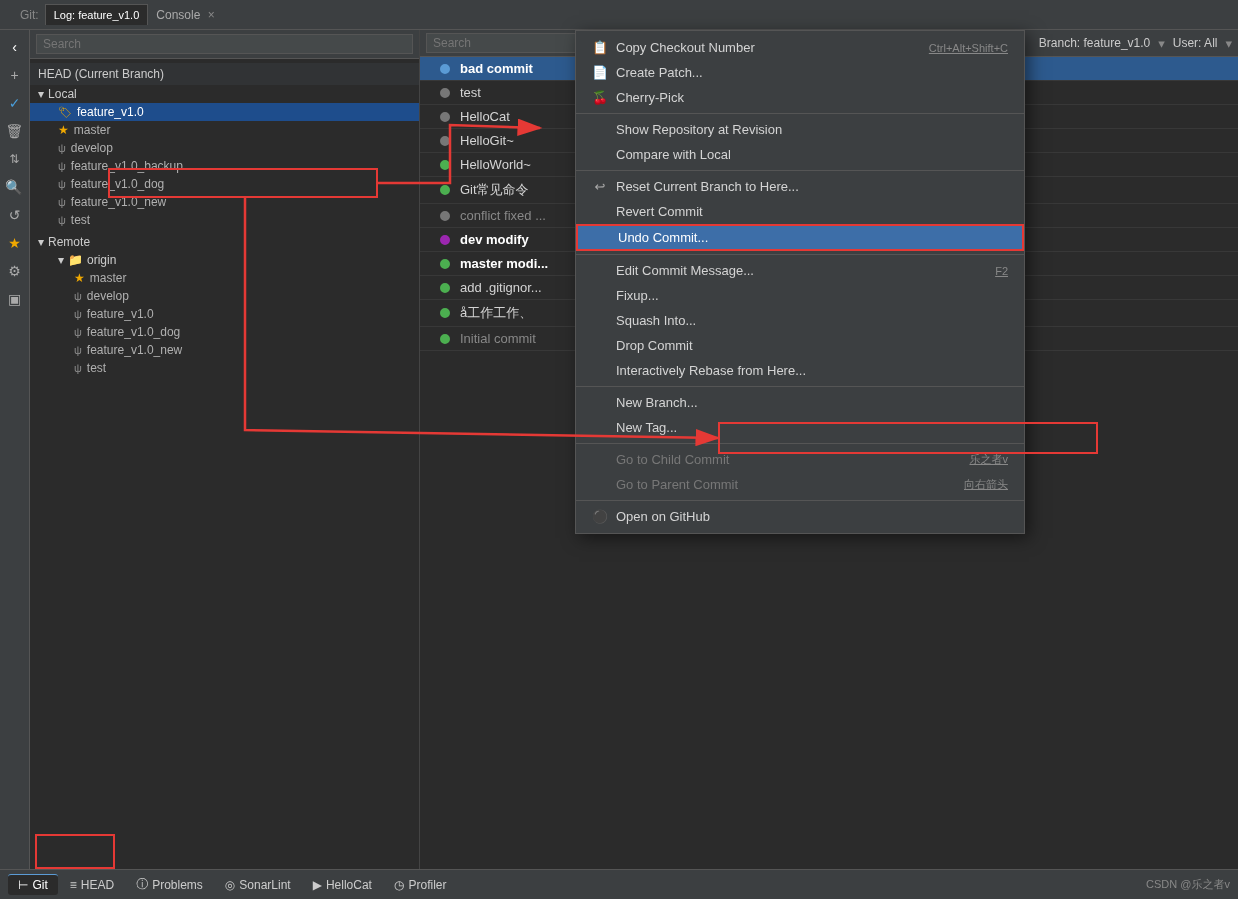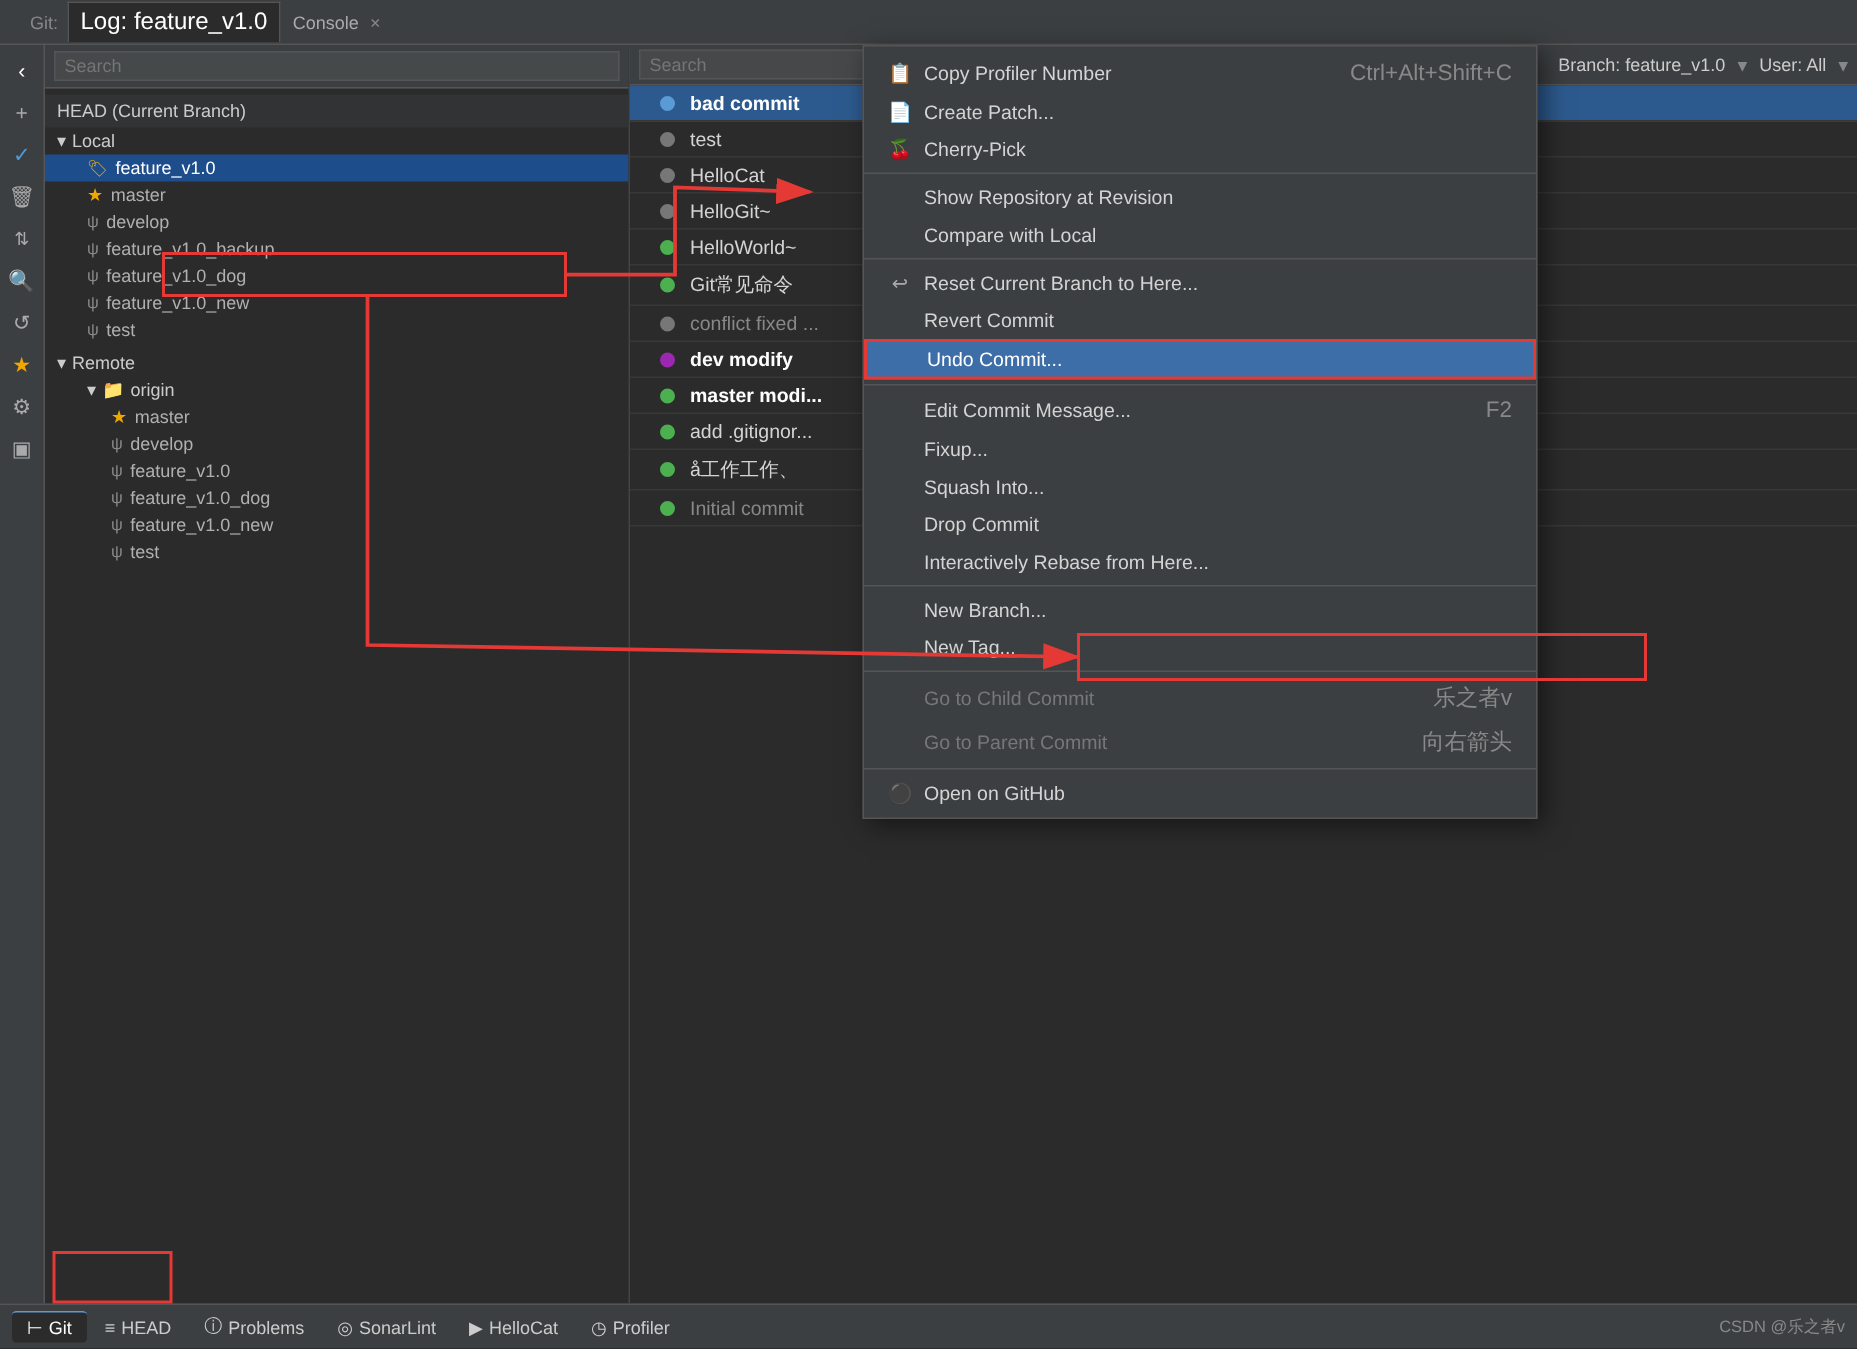--- a/index.html
+++ b/index.html
@@ -29,21 +29,21 @@
       font-size: 12px;
     }
     .tab-active {
       background: #2b2b2b;
       color: #fff;
       border-top: 1px solid #555;
       border-left: 1px solid #555;
       border-right: 1px solid #555;
       border-bottom: none;
       padding: 4px 8px;
-      font-size: 16px;
+      font-size: 11px;
     }
     .tab-close {
       color: #888;
       margin-left: 4px;
       cursor: pointer;
     }
 
     
     .main-layout {
       display: flex;
@@ -223,21 +223,22 @@
       font-size: 13px;
       color: #d4d4d4;
       cursor: pointer;
       gap: 8px;
     }
     .ctx-item.highlighted { background: #3d6ea8; color: #fff; }
     .ctx-item.disabled { color: #777; cursor: default; }
     .ctx-item .ctx-shortcut {
       margin-left: auto;
       color: #888;
-      font-size: 15px;
+      font-size: 11px;
+      text-decoration: underline;
     }
     .ctx-item .ctx-icon {
       width: 16px;
       text-align: center;
       color: #aaa;
       flex-shrink: 0;
     }
     .ctx-separator {
       height: 1px;
       background: #555;
@@ -471,21 +472,21 @@
         <div class="graph-col">
           <div class="dot green"></div>
         </div>
         <span class="commit-msg dim">Initial commit</span>
       </div>
     </div>
 
     <div class="context-menu">
       <div class="ctx-item">
         <span class="ctx-icon">📋</span>
-        <span>Copy Profiler Number</span>
+        <span>Copy Checkout Number</span>
         <span class="ctx-shortcut">Ctrl+Alt+Shift+C</span>
       </div>
       <div class="ctx-item">
         <span class="ctx-icon">📄</span>
         <span>Create Patch...</span>
       </div>
       <div class="ctx-item">
         <span class="ctx-icon" style="color:#e06c75;">🍒</span>
         <span>Cherry-Pick</span>
       </div>

